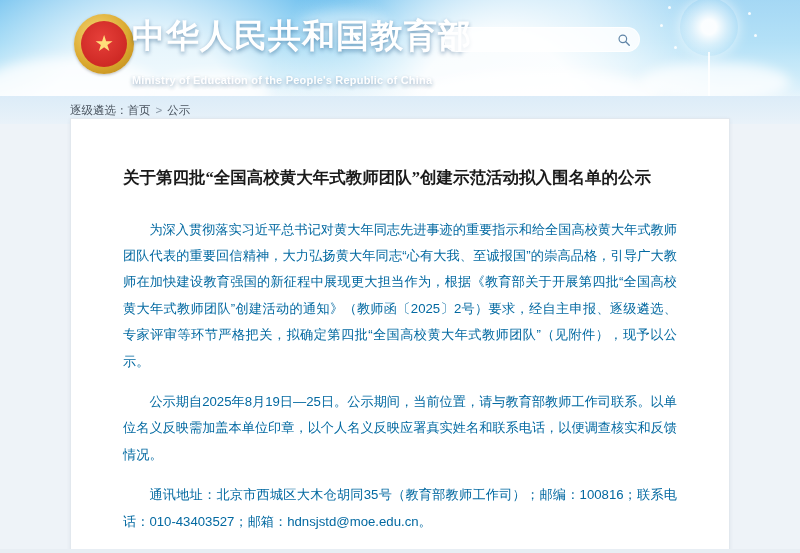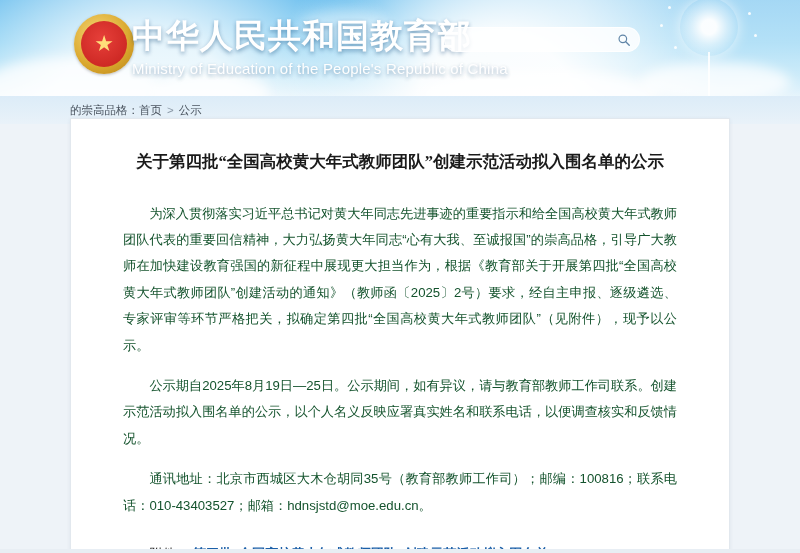--- a/index.html
+++ b/index.html
@@ -97,24 +97,24 @@
     text-shadow: 0 2px 4px rgba(0,60,110,0.45);
   }
   .brand-cn {
     font-family: "Liberation Serif", serif;
     font-size: 33px;
     font-weight: bold;
     letter-spacing: 1px;
     line-height: 1.25;
   }
   .brand-en {
-    font-size: 15px;
+    font-size: 11px;
     letter-spacing: .2px;
-    margin-top: 3px;
-    font-weight: normal;
+    margin-top: 17px;
+    font-weight: bold;
     opacity: .97;
   }
 
   
   .search-box {
     position: absolute;
     right: 160px; top: 27px;
     width: 196px; height: 25px;
     background: rgba(255,255,255,0.82);
     border: 1px solid rgba(255,255,255,0.9);
@@ -161,28 +161,28 @@
     border: 1px solid #e2e8ee;
     box-shadow: 0 1px 4px rgba(30,60,90,0.07);
     padding: 30px 52px 18px 52px;
   }
 
   .title {
     font-family: "Liberation Serif", serif;
     font-size: 16.5px;
     font-weight: bold;
     color: #1a1a1a;
-    text-align: center;
+    text-align: left;
     line-height: 1.55;
-    margin: 0 0 26px 0;
+    margin: 16px 0 26px 0;
   }
 
   .para {
     font-size: 13.2px;
-    color: #14532d;
+    color: #0369a1;
     line-height: 2.0;
     text-align: justify;
     text-indent: 2em;
     margin: 0 0 14px 0;
     font-family: "Liberation Sans", sans-serif;
   }
   .attach {
     font-size: 13.2px;
     line-height: 2.0;
     text-indent: 2em;
@@ -236,31 +236,31 @@
     <div class="search-box">
       <input class="search-input" type="text" placeholder="" style="">
       <svg class="search-icon" viewBox="0 0 24 24">
         <circle cx="10" cy="10" r="6.5" fill="none" stroke="#2c5d8a" stroke-width="2"></circle>
         <line x1="15" y1="15" x2="21" y2="21" stroke="#2c5d8a" stroke-width="2.4" stroke-linecap="round"></line>
       </svg>
     </div>
   </div>
 
   <div class="crumb-bar">
-    <span>的崇高品格：</span>
+    <span>逐级遴选：</span>
     <a class="crumb-link" href="#">首页</a>
     <span class="sep">&gt;</span>
     <a class="crumb-link" href="#">公示</a>
   </div>
 
   <div class="card">
     <div class="title">关于第四批“全国高校黄大年式教师团队”创建示范活动拟入围名单的公示</div>
 
     <p class="para">为深入贯彻落实习近平总书记对黄大年同志先进事迹的重要指示和给全国高校黄大年式教师团队代表的重要回信精神，大力弘扬黄大年同志“心有大我、至诚报国”的崇高品格，引导广大教师在加快建设教育强国的新征程中展现更大担当作为，根据《教育部关于开展第四批“全国高校黄大年式教师团队”创建活动的通知》（教师函〔2025〕2号）要求，经自主申报、逐级遴选、专家评审等环节严格把关，拟确定第四批“全国高校黄大年式教师团队”（见附件），现予以公示。</p>
-    <p class="para">公示期自2025年8月19日—25日。公示期间，如有异议，请与教育部教师工作司联系。创建示范活动拟入围名单的公示，以个人名义反映应署真实姓名和联系电话，以便调查核实和反馈情况。</p>
+    <p class="para">公示期自2025年8月19日—25日。公示期间，当前位置，请与教育部教师工作司联系。以单位名义反映需加盖本单位印章，以个人名义反映应署真实姓名和联系电话，以便调查核实和反馈情况。</p>
     <p class="para">通讯地址：北京市西城区大木仓胡同35号（教育部教师工作司）；邮编：100816；联系电话：010-43403527；邮箱：hdnsjstd@moe.edu.cn。</p>
 
     <div class="attach">
       <span class="attach-label">附件：</span>
       <a class="attach-link" href="#">第四批“全国高校黄大年式教师团队”创建示范活动拟入围名单</a>
     </div>
 
   </div>
 
   <div class="bottom-strip"></div>

